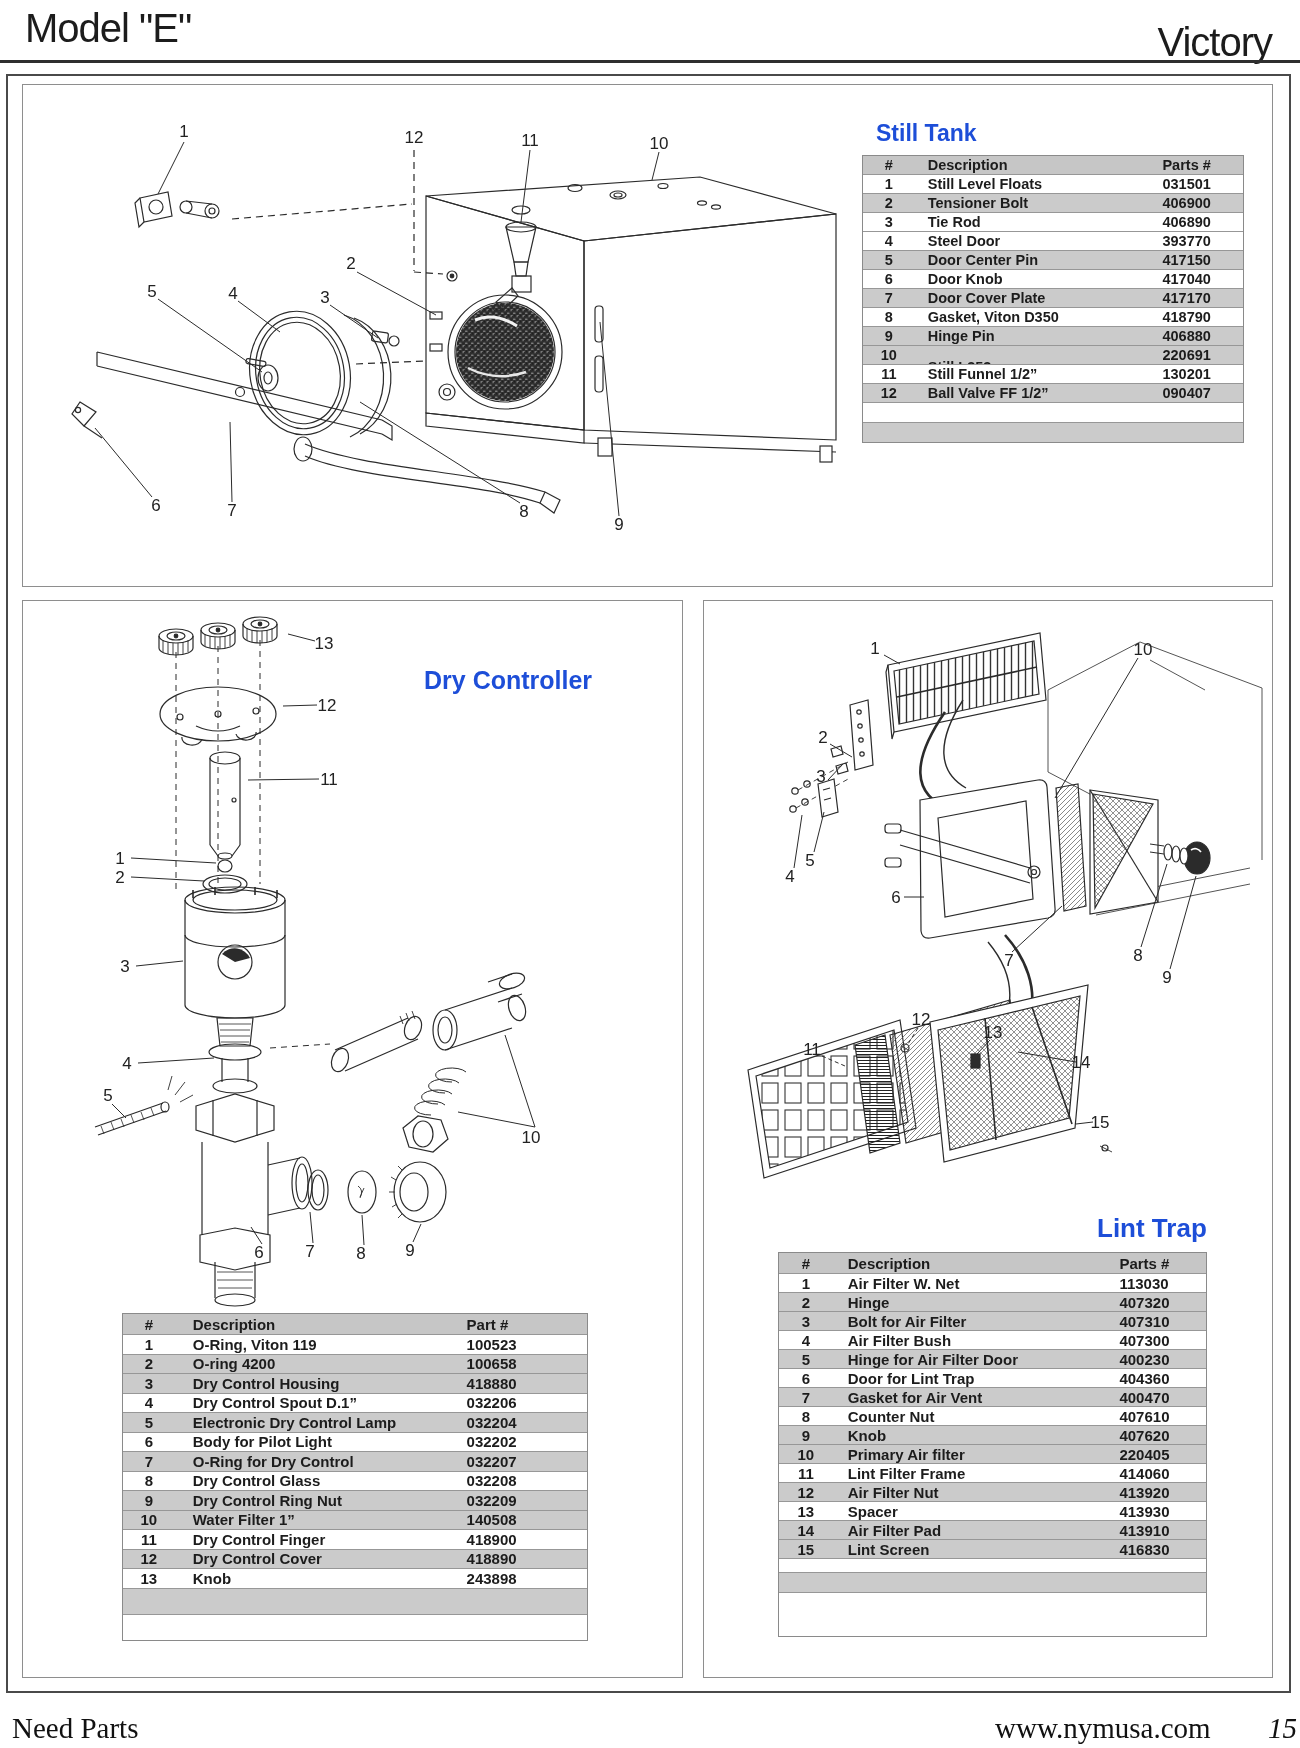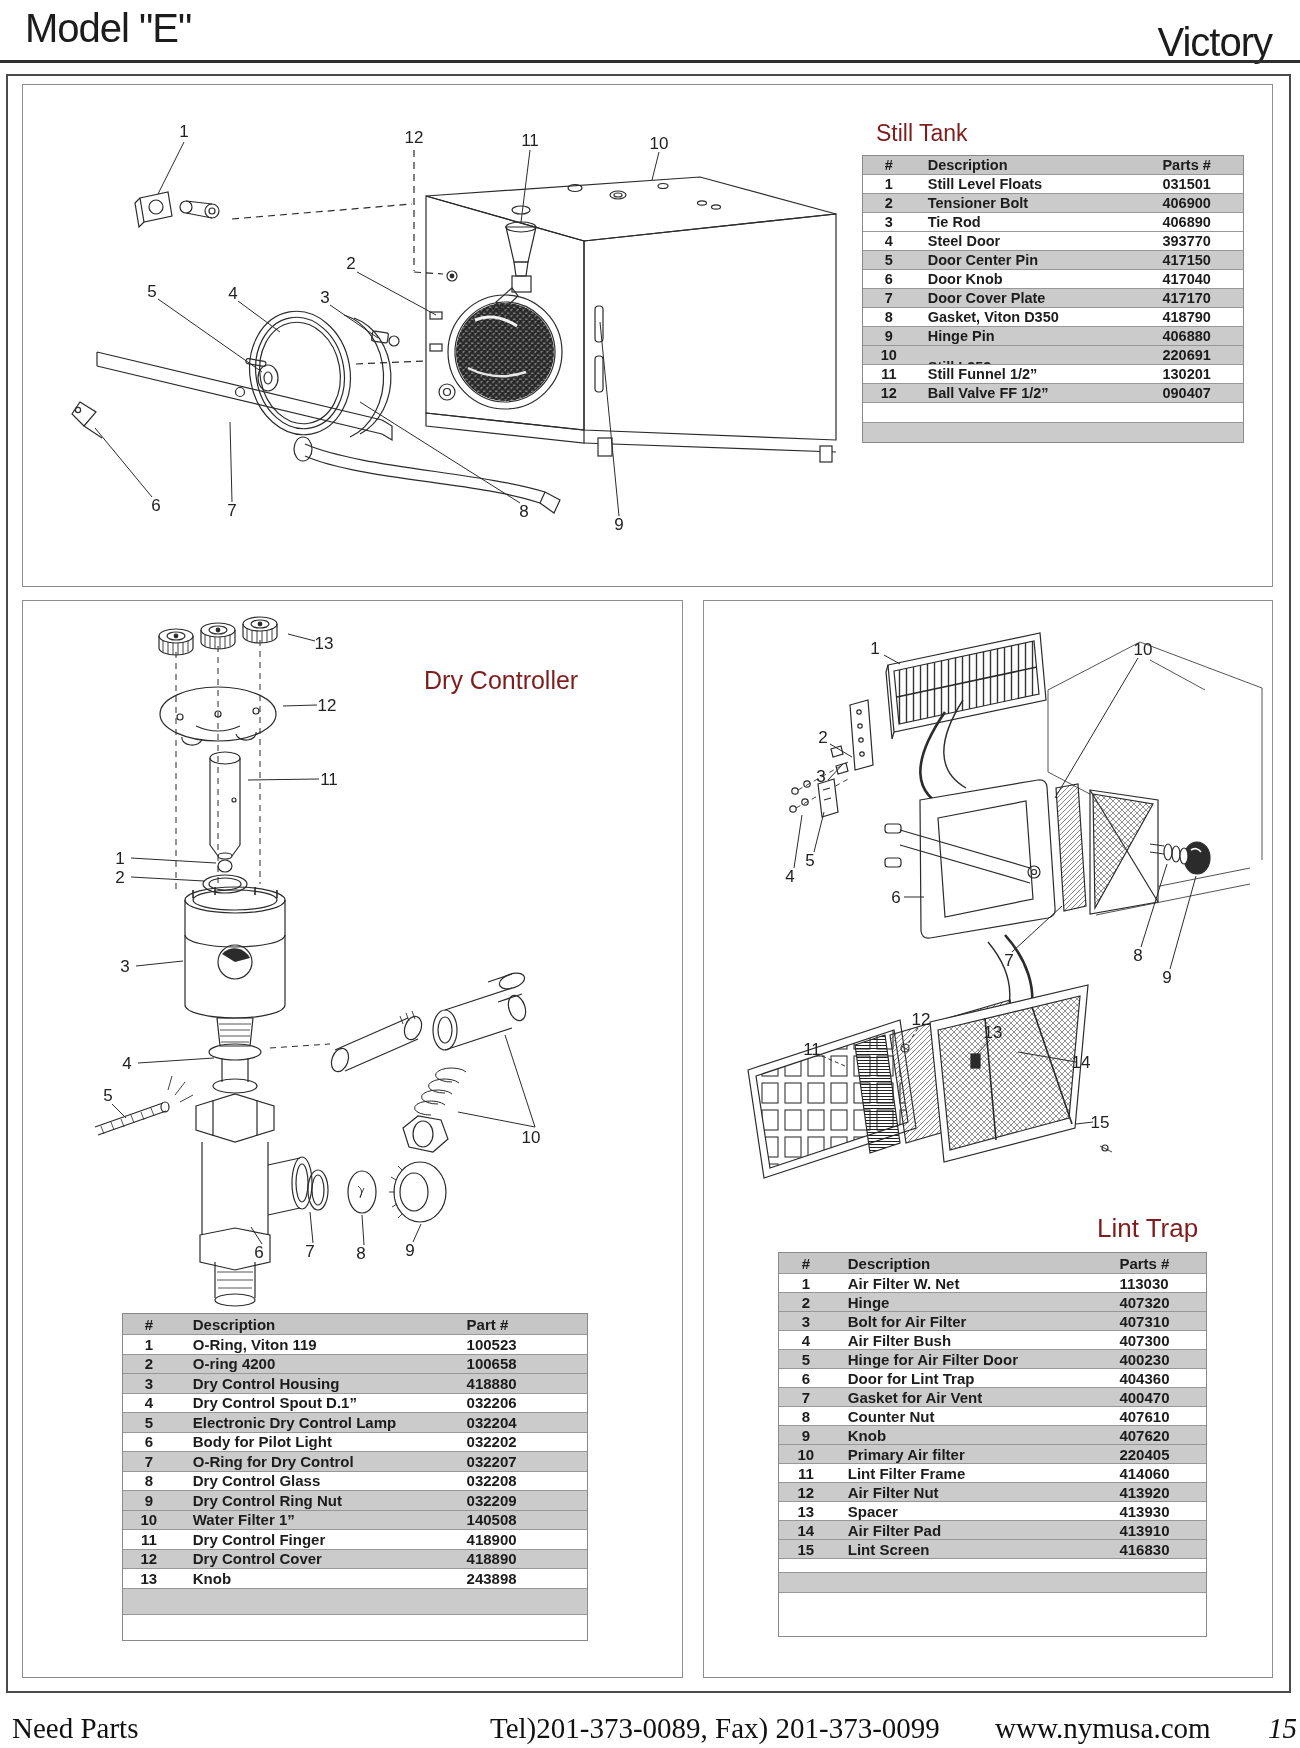--- a/index.html
+++ b/index.html
@@ -6,21 +6,21 @@
   #page{position:relative;width:1300px;height:1748px;background:#ffffff;overflow:hidden;
         font-family:"Liberation Sans", sans-serif;color:#1c1c1c;}
   .hdr-left{position:absolute;left:25px;top:6px;font-size:40px;font-weight:400;letter-spacing:-1px;}
   .hdr-right{position:absolute;right:28px;top:20px;font-size:40px;font-weight:400;letter-spacing:-1px;text-align:right;}
   .hdr-rule{position:absolute;left:0;top:60px;width:1300px;height:3px;background:#2f2f2f;}
   .outer-frame{position:absolute;left:6px;top:74px;width:1281px;height:1615px;border:2px solid #4a4a4a;}
   .sec-box{position:absolute;border:1px solid #8e8e8e;background:#fff;}
   #box-still{left:22px;top:84px;width:1249px;height:501px;}
   #box-dry{left:22px;top:600px;width:659px;height:1076px;}
   #box-lint{left:703px;top:600px;width:568px;height:1076px;}
-  .sec-title{position:absolute;font-weight:400;color:#7f1d1d;}
+  .sec-title{position:absolute;font-weight:700;color:#1d4ed8;}
   #title-still{left:876px;top:120px;font-size:23px;}
   #title-dry{left:424px;top:666px;font-size:25px;}
   #title-lint{left:1097px;top:1213px;font-size:26px;}
   svg.diagram{position:absolute;overflow:visible;}
   .callout{position:absolute;transform:translate(-50%,-50%);font-size:17px;color:#222;
            line-height:1;white-space:nowrap;}
   
   .parts-table{position:absolute;border:1px solid #8a8a8a;box-sizing:border-box;background:#fff;}
   .pt-row{display:flex;box-sizing:border-box;border-top:1px solid #979797;align-items:center;overflow:hidden;}
   .pt-row:first-child{border-top:none;}
@@ -374,21 +374,20 @@
       <path d="M1170,969 L1196,876"></path>
       <path d="M918,1028 L908,1044" stroke-dasharray="4 3"></path>
       <path d="M990,1040 L977,1054"></path>
       <path d="M822,1056 L845,1066" stroke-dasharray="4 3"></path>
       <path d="M1076,1062 L1018,1052"></path>
       <path d="M1093,1122 L1076,1124"></path>
     </g>
   </svg>
 
   <div class="foot" id="foot-need">Need Parts</div>
-  <div class="foot" id="foot-tel">Tel)201-373-0089,  Fax) 201-373-0099</div>
   <div class="foot" id="foot-www">www.nymusa.com</div>
   <div class="foot" id="foot-page">15</div>
 
 <div class="parts-table" style="left: 862px; top: 155px; width: 382px; font-size: 14.5px; font-weight: 700;">
       <div class="pt-row head" style="height: 18px;">
         <div class="pt-c pt-num" style="width: 52px;">#</div>
         <div class="pt-c" style="width: 249px; padding-left: 13px;">Description</div>
         <div class="pt-c" style="width: 81px; padding-left: 0px;">Parts #</div>
       </div>
       <div class="pt-row " style="height: 19px;">

